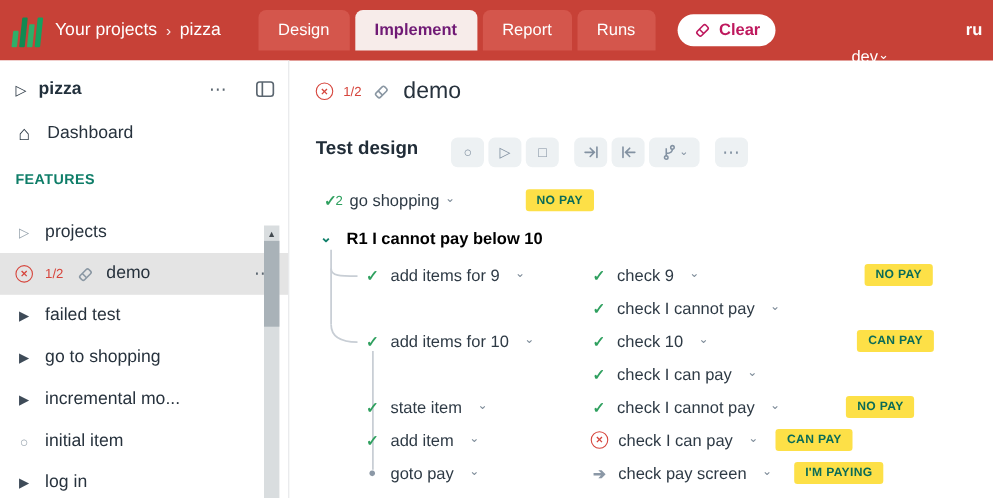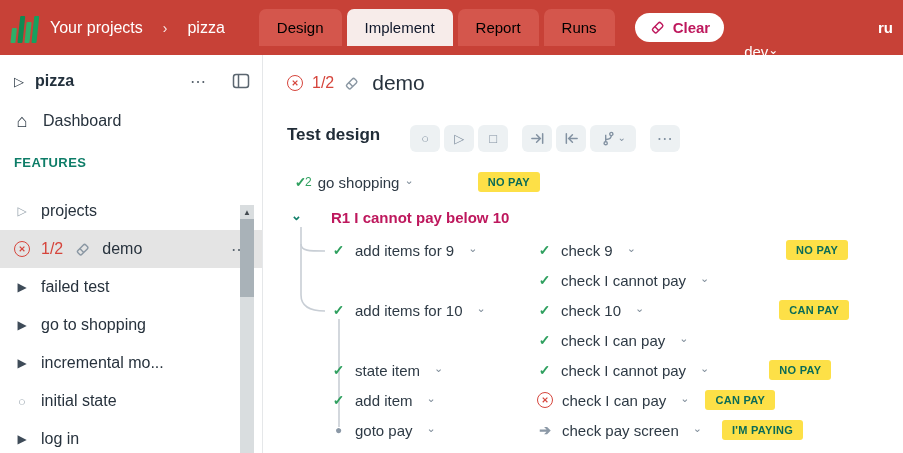--- a/index.html
+++ b/index.html
@@ -4,27 +4,27 @@
 <style>
   * { margin:0; padding:0; box-sizing:border-box; }
   html,body { width:903px; height:453px; }
   body { font-family:"Liberation Sans", sans-serif; background:#fff; overflow:hidden; position:relative; color:#2e3a45; }
   button { font-family:inherit; cursor:pointer; }
 
   
   .topbar { height:55px; background:#c74137; display:flex; align-items:center; padding:0 10px; color:#fff; }
   .logo { display:flex; align-items:flex-end; gap:2px; height:30px; margin:0 12px 0 2px; transform:skewX(-6deg); }
   .logo i { display:block; width:5px; border-radius:1px; }
-  .breadcrumb { display:flex; align-items:center; gap:20px; font-size:16px; white-space:nowrap; }
+  .breadcrumb { display:flex; align-items:center; gap:8px; font-size:16px; white-space:nowrap; }
   .breadcrumb .sep { opacity:.9; font-size:14px; }
   .tabs { display:flex; gap:5px; margin-left:34px; height:37px; }
-  .tab { display:flex; align-items:center; padding:0 18px; font-size:15px; color:#000000; background:#d4564c; border-radius:7px 7px 0 0; white-space:nowrap; }
-  .tab.active { background:#f7ecea; color:#0f172a; font-weight:normal; }
+  .tab { display:flex; align-items:center; padding:0 18px; font-size:15px; color:#ffffff; background:#d4564c; border-radius:7px 7px 0 0; white-space:nowrap; }
+  .tab.active { background:#f7ecea; color:#701a75; font-weight:bold; }
   .clear-btn { margin-left:20px; background:#fff; color:#be185d; border:none; border-radius:15px; height:29px; display:flex; align-items:center; gap:7px; padding:0 14px; font-size:15px; font-weight:bold; }
-  .env { display:flex; align-items:center; margin-left:20px; width:132px; justify-content:flex-start; font-size:15px;margin-top:48px; }
+  .env { display:flex; align-items:center; margin-left:20px; width:132px; justify-content:center; font-size:15px;margin-top:48px; }
   .env .chev { font-size:12px; position:relative; top:-2px; }
   .right-label { margin-left:auto; font-size:15px; font-weight:bold; }
 
   .eraser { width:17px; height:17px; flex:0 0 auto; }
   .eraser.gray { color:#8a97a3; }
 
   
   .layout { display:flex; height:398px; }
 
   
@@ -37,21 +37,21 @@
   .side-row { display:flex; align-items:center; gap:13px; height:44px; padding:0 14px; font-size:16px; color:#27323d; cursor:pointer; }
   .home { font-size:18px; color:#2b3844; }
   .features-label { margin:12px 0 0 14px; font-size:13px; font-weight:bold; color:#0e7d68; letter-spacing:.4px; }
   .feature-list { margin-top:22px; }
   .feat-row { display:flex; align-items:center; gap:11px; height:38px; padding:0 14px; font-size:16px; color:#27323d; cursor:pointer; }
   .feat-row.selected { background:#e4e4e4; }
   .icn { width:16px; text-align:center; flex:0 0 auto; }
   .tri-outline { color:#97a3ad; font-size:12px; }
   .tri-filled { color:#3e4b58; font-size:12px; }
   .circ { color:#97a3ad; font-size:13px; }
-  .ratio { color:#d6453c; font-size:16px; white-space:nowrap; }
+  .ratio { color:#d6453c; font-size:12px; white-space:nowrap; }
 
   .scrollbar { position:absolute; right:8px; top:150px; bottom:0; width:14px; background:#d9dddf; display:flex; flex-direction:column; align-items:center; }
   .sb-up { font-size:8px; color:#434a50; margin-top:3px; }
   .sb-thumb { width:14px; height:78px; background:#a9b2b8; margin-top:2px; cursor:pointer; }
 
   
   .main { flex:1; padding:10px 0 0 24px; position:relative; overflow:hidden; }
   .doc-head { display:flex; align-items:center; gap:9px; height:36px; }
   .doc-title { font-size:21px; font-weight:normal; color:#27323d; margin-left:3px; }
   .xc { display:inline-flex; align-items:center; justify-content:center; width:16px; height:16px; border:1.6px solid #d6453c; border-radius:50%; color:#d6453c; flex:0 0 auto; }
@@ -75,21 +75,21 @@
   .row.group { height:36px; padding-left:4px; }
   .row.step { padding-left:44px; }
   .row.sub { padding-left:250px; }
   .s1 { display:flex; align-items:center; gap:9px; min-width:206px; }
   .s2 { display:flex; align-items:center; gap:9px; }
   .chk { color:#2fa05f; font-weight:bold; font-size:14px; width:15px; text-align:center; flex:0 0 auto; }
   .cnt { color:#2fa05f; font-size:12px; margin:0 6px 0 -3px; }
   .lbl { white-space:nowrap; cursor:pointer; }
   .car { color:#7e8c99; font-size:11px; margin-left:5px; position:relative; top:-2px; cursor:pointer; }
   .gchev { color:#12806b; font-size:13px; font-weight:bold; width:20px; position:relative; top:-2px; cursor:pointer; }
-  .gtitle { color:#be185d; font-weight:bold; font-size:15px; margin-left:20px; cursor:pointer; }
+  .gtitle { color:#000000; font-weight:bold; font-size:15px; margin-left:4px; cursor:pointer; }
   .dotmark { color:#8b98a6; font-size:12px; width:15px; text-align:center; }
   .arw { color:#8b98a6; font-size:14px; font-weight:bold; width:16px; text-align:center; }
   .badge { background:#fde047; color:#0a6b57; font-size:11px; font-weight:bold; padding:4px 10px; border-radius:3px; letter-spacing:.3px; white-space:nowrap; cursor:pointer; }
   .mlA { margin-left:64px; }
   .mlB { margin-left:150px; }
   .mlC { margin-left:135px; }
   .mlD { margin-left:60px; }
   .mlE { margin-left:16px; }
   .mlF { margin-left:20px; }
 </style>
@@ -178,21 +178,21 @@
       <div class="feat-row">
         <span class="icn tri-filled">▶</span>
         <span>go to shopping</span>
       </div>
       <div class="feat-row">
         <span class="icn tri-filled">▶</span>
         <span>incremental mo...</span>
       </div>
       <div class="feat-row">
         <span class="icn circ">○</span>
-        <span>initial state</span>
+        <span>initial item</span>
       </div>
       <div class="feat-row">
         <span class="icn tri-filled">▶</span>
         <span>log in</span>
       </div>
     </div>
 
     <div class="scrollbar">
       <span class="sb-up">▲</span>
       <div class="sb-thumb"></div>

